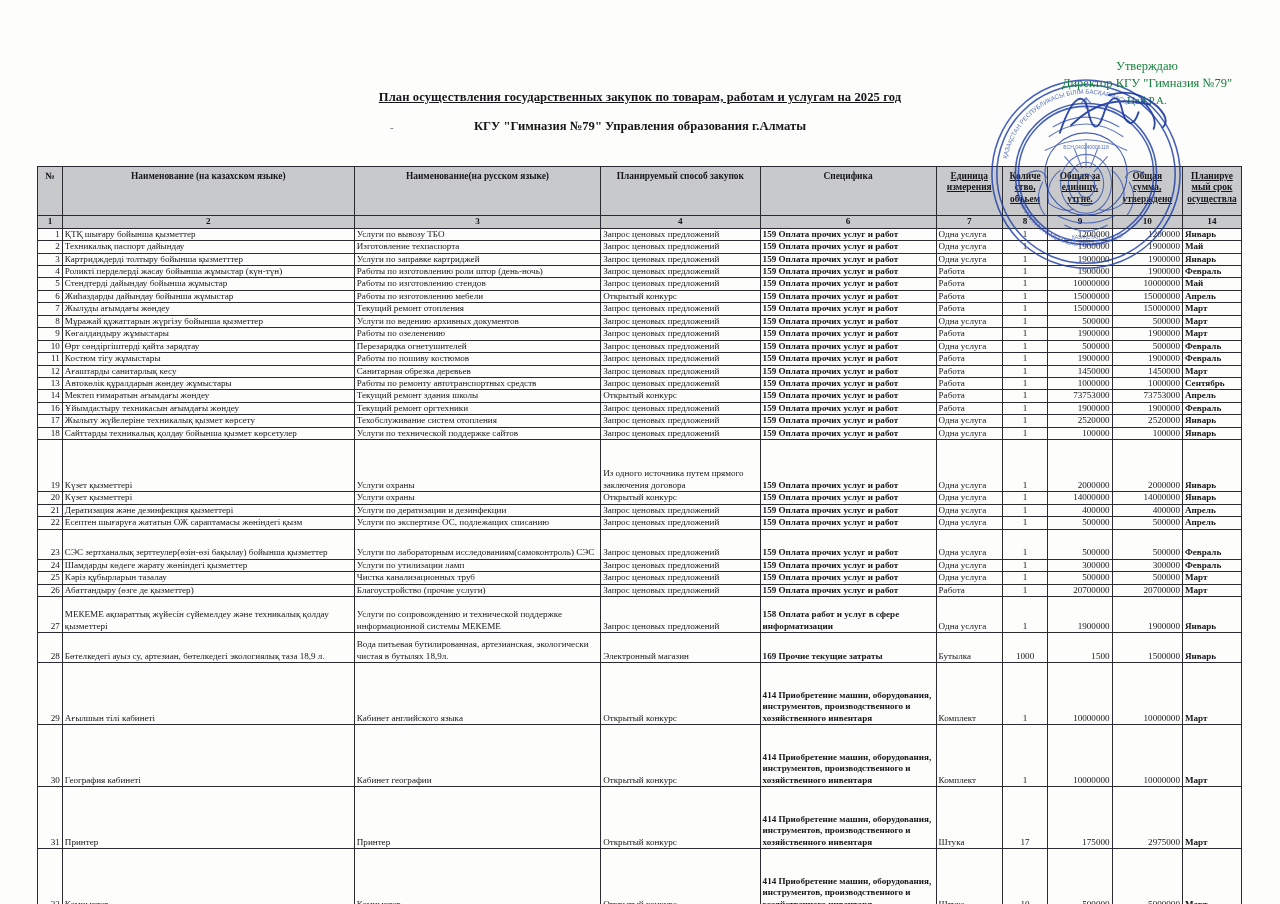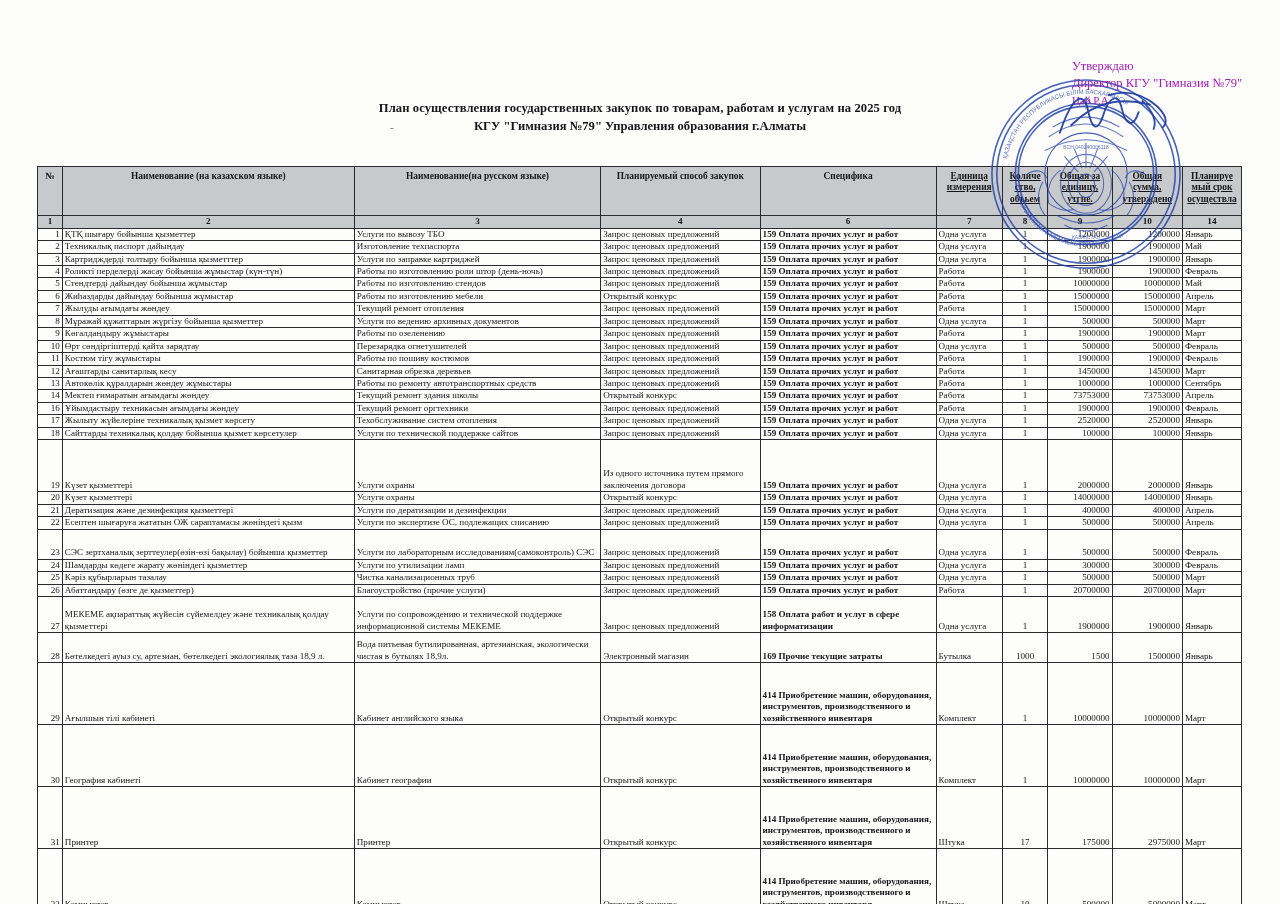--- a/index.html
+++ b/index.html
@@ -21,43 +21,44 @@
     position: relative;
     width: 1280px;
     height: 904px;
     background: #fdfdfc;
   }
 
   
   .approval {
     position: absolute;
     top: 58px;
-    right: 38px;
-    text-align: left;
+    right: 48px;
+    text-align: center;
     font-size: 12.5px;
     line-height: 1.38;
     z-index: 6;
-    color: #a21caf;
+    color: #15803d;
     white-space: nowrap;
   }
   .approval .ln1 { font-size: 12.5px; }
   .approval .ln2 { font-size: 12.5px; }
   .approval .ln3 { font-size: 11px; }
 
   
   .doc-title {
     position: absolute;
-    top: 101px;
+    top: 90px;
     left: 0;
     width: 1280px;
     text-align: center;
     font-size: 12.6px;
     font-weight: bold;
     letter-spacing: .1px;
     z-index: 4;
+    text-decoration: underline;
   }
   .doc-subtitle {
     position: absolute;
     top: 119px;
     left: 0;
     width: 1280px;
     text-align: center;
     font-size: 12.6px;
     font-weight: bold;
     z-index: 4;
@@ -134,21 +135,21 @@
   }
   td.c-no   { text-align: right;  padding-right: 3px; }
   td.c-kz   { text-align: left;   padding-left: 3px; }
   td.c-ru   { text-align: left;   padding-left: 3px; }
   td.c-mth  { text-align: left;   padding-left: 3px; }
   td.c-spec { text-align: left;   padding-left: 3px; font-weight: bold; }
   td.c-unit { text-align: left;   padding-left: 3px; }
   td.c-qty  { text-align: center; }
   td.c-price{ text-align: right;  padding-right: 3px; }
   td.c-sum  { text-align: right;  padding-right: 3px; }
-  td.c-term { text-align: left;   padding-left: 3px; }
+  td.c-term { text-align: left;   padding-left: 3px; font-weight: bold; }
 
   
   col.w-no    { width: 24px; }
   col.w-kz    { width: 282px; }
   col.w-ru    { width: 238px; }
   col.w-mth   { width: 154px; }
   col.w-spec  { width: 170px; }
   col.w-unit  { width: 64px; }
   col.w-qty   { width: 44px; }
   col.w-price { width: 62px; }

